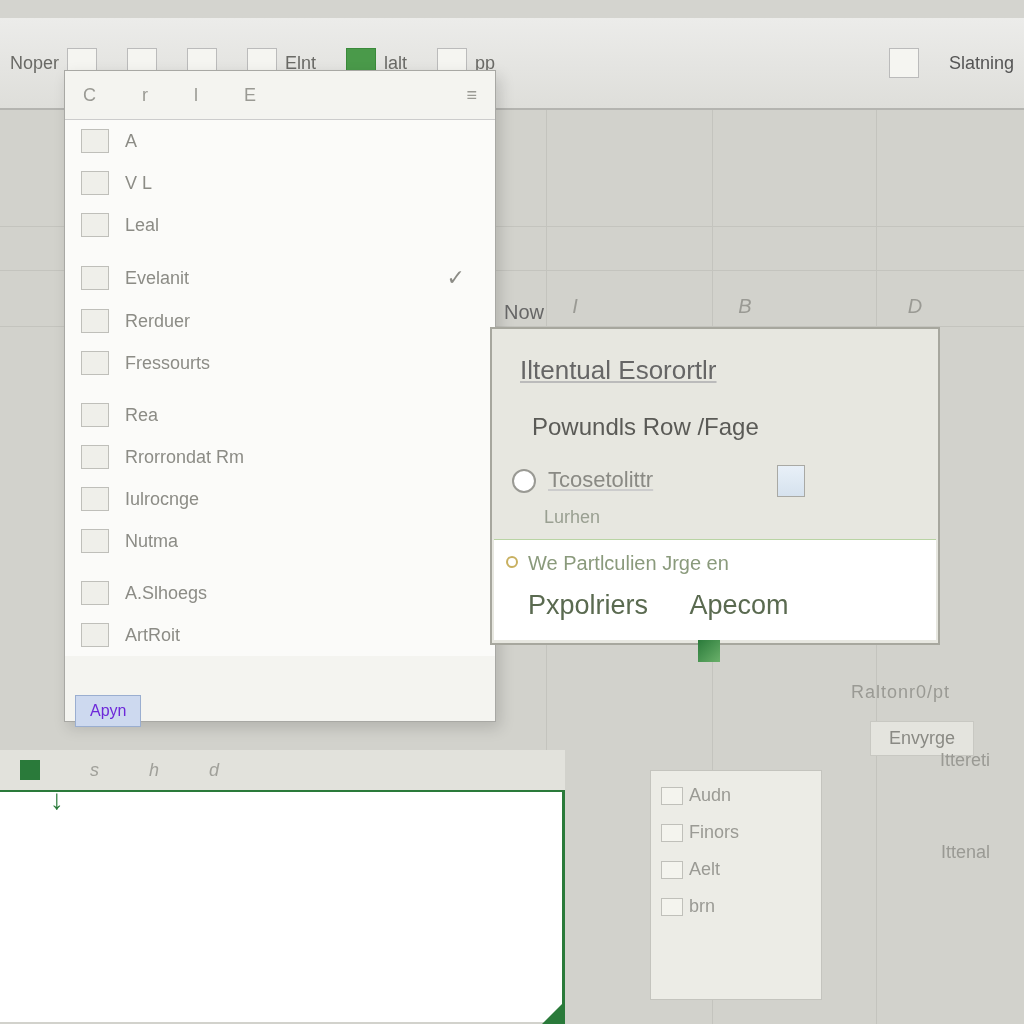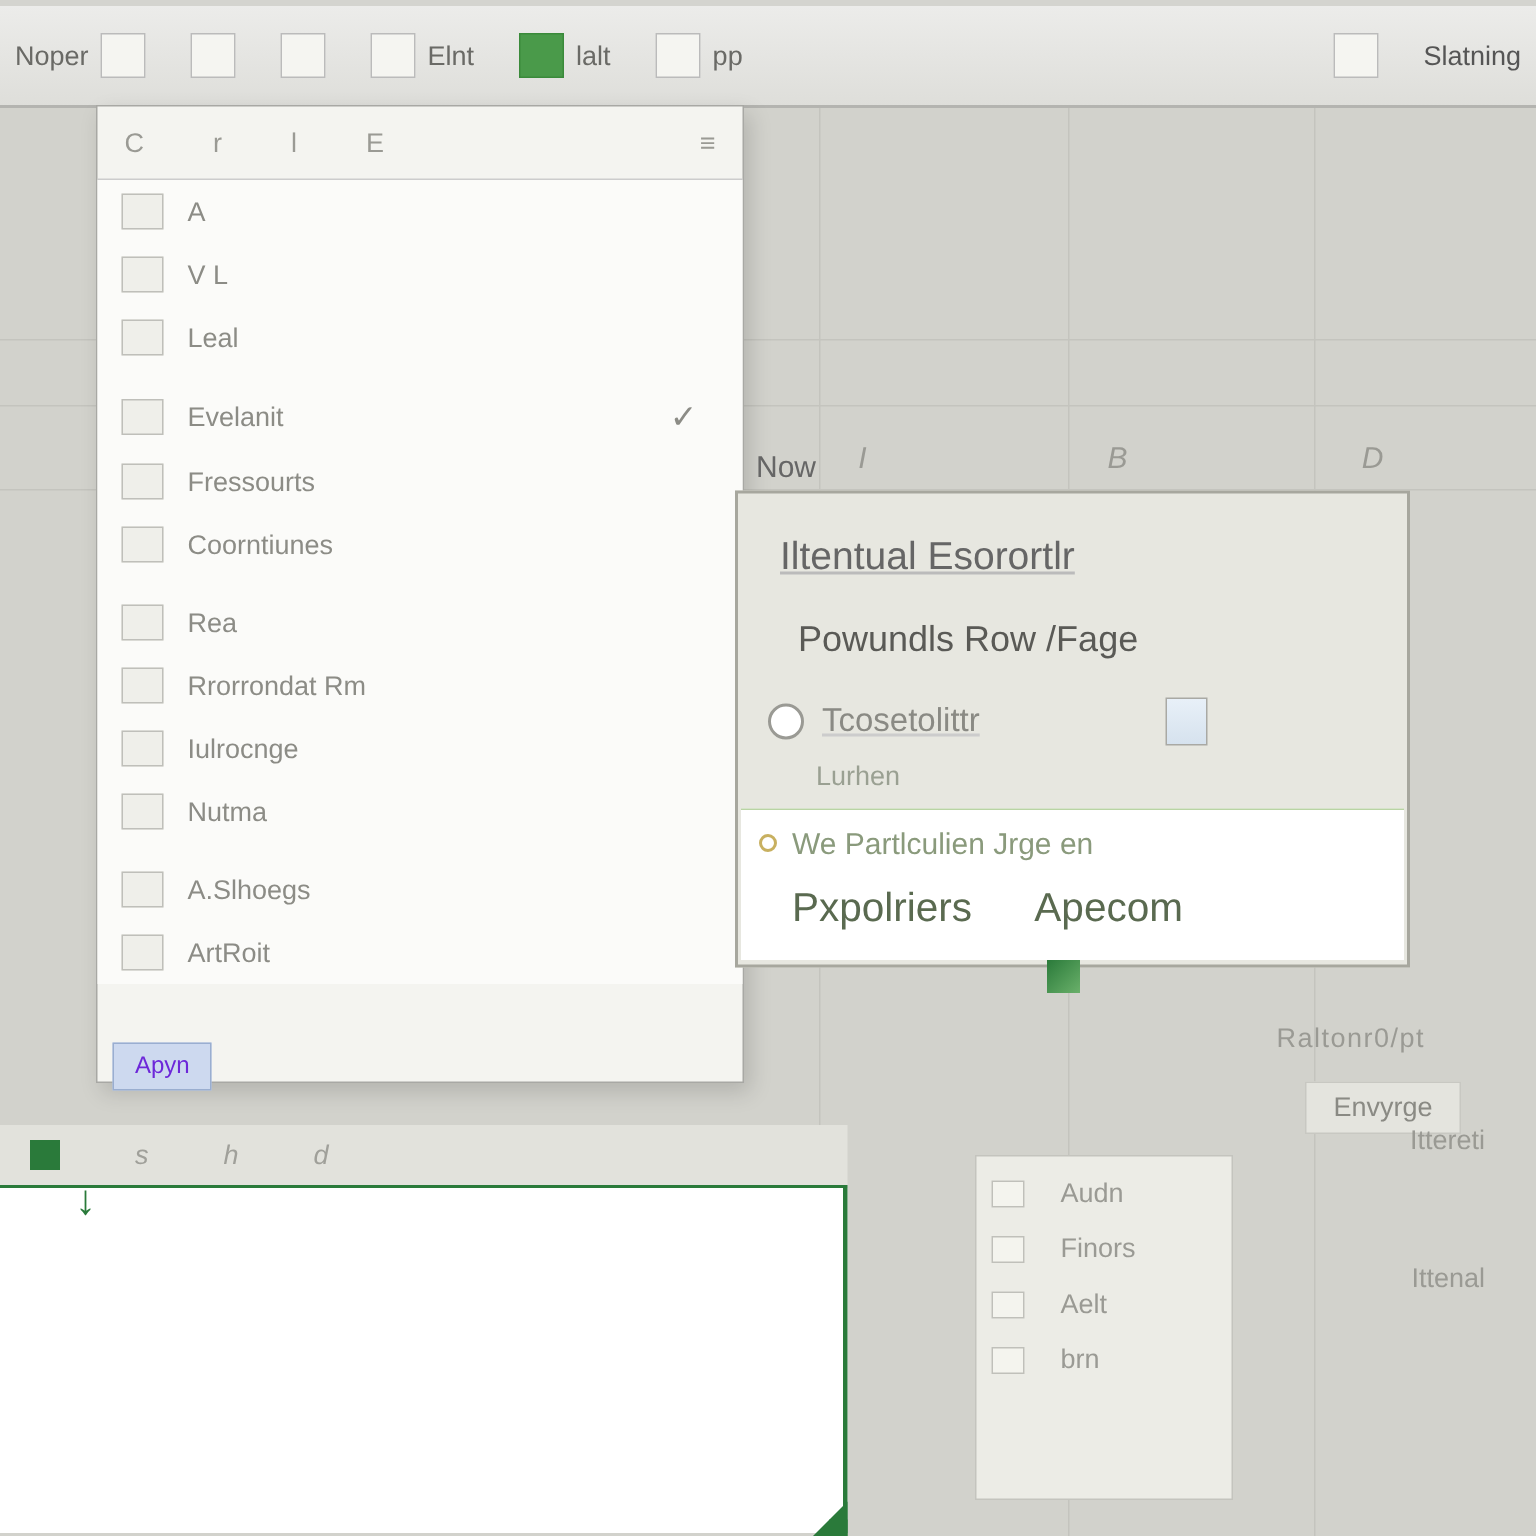--- a/index.html
+++ b/index.html
@@ -1,20 +1,20 @@
 <!DOCTYPE html>
 <html><head>
 <meta charset="utf-8">
 <style>
 html,body{margin:0;padding:0;width:1024px;height:1024px;overflow:hidden;
   font-family:'Segoe UI',Tahoma,sans-serif;background:#d4d4cf;font-size:14px;
   color:#555;user-select:none}
-.ribbon{position:absolute;top:4px;left:0;right:0;height:66px;
+.ribbon{position:absolute;top:18px;left:0;right:0;height:66px;
   background:linear-gradient(#ececea,#dededa);border-bottom:2px solid #b4b4b0;
-  display:flex;align-items:center;gap:30px;padding:0 10px}
+  display:flex;align-items:center;gap:30px;padding:12px 10px}
 .ribbon .rgrp{display:flex;align-items:center;gap:8px;color:#777}
 .rgrp .ic{width:28px;height:28px;border:1px solid #bbb;background:#f5f5f1}
 .rgrp .lbl{font-size:18px;color:#6a6a66}
 .rgrp.settings .lbl{color:#555;font-weight:500}
 
 .gridBack{position:absolute;top:66px;left:0;right:0;bottom:0;background:#d2d2cc}
 .colhdrs{position:absolute;top:295px;left:490px;width:560px;height:30px;display:flex}
 .colhdrs div{width:170px;text-align:center;color:#9a9a94;font-style:italic;font-size:20px}
 .gridline-h{position:absolute;left:0;right:0;height:1px;background:#c4c4be}
 
@@ -53,21 +53,21 @@
   background:linear-gradient(135deg,#2a7a3a,#6ab06a);}
 .tt-line4{position:absolute;top:178px;left:52px;color:#9aa092;font-size:18px}
 
 .side{position:absolute;top:682px;right:44px;width:360px;height:330px;
   color:#9a9a94;font-size:18px}
 .side .hdr{text-align:right;padding-right:30px;margin-bottom:18px;letter-spacing:1px}
 .side .tabs{display:flex;gap:20px;justify-content:flex-end;padding-right:6px}
 .side .tab{padding:6px 18px;border:1px solid #c8c8c2;background:#e4e4de;color:#8a8a84}
 .side .box{margin-top:14px;width:150px;height:200px;border:1px solid #c4c4be;
   background:#ecece6;margin-left:30px;padding:14px 10px;display:flex;flex-direction:column;gap:16px}
-.side .box .row{display:flex;align-items:center;gap:24px;color:#9a9a94}
+.side .box .row{display:flex;align-items:center;gap:6px;color:#9a9a94}
 .side .box .ric{width:20px;height:16px;border:1px solid #c0c0ba;background:#f4f4ee}
 .side .rlbl{position:absolute;top:68px;right:-10px;color:#9a9a94}
 .side .rlbl2{position:absolute;top:160px;right:-10px;color:#9a9a94}
 
 .sheetarea{position:absolute;top:750px;left:0;width:565px;height:274px}
 .sheet-hdr{height:40px;display:flex;align-items:center;border-bottom:2px solid #2a7a3a;
   gap:50px;padding-left:20px;color:#a0a09a;font-style:italic;font-size:18px;background:#e2e2dc}
 .sheet-hdr .sic{width:20px;height:20px;background:#2a7a3a}
 .sheet-body{background:#fff;height:230px;border-right:3px solid #2a7a3a;position:relative}
 .sheet-body .arrow{position:absolute;top:-8px;left:50px;color:#2a7a3a;font-size:28px}
@@ -149,25 +149,25 @@
           <span class="mi"></span>
           <span>Leal</span>
         </div>
       <div class="dd-sep"></div>
       <div class="dd-item checked">
           <span class="mi"></span>
           <span>Evelanit</span>
         </div>
       <div class="dd-item">
           <span class="mi"></span>
+          <span>Rerduer</span>
+        </div>
+      <div class="dd-item">
+          <span class="mi"></span>
           <span>Fressourts</span>
-        </div>
-      <div class="dd-item">
-          <span class="mi"></span>
-          <span>Coorntiunes</span>
         </div>
       <div class="dd-sep"></div>
       <div class="dd-item">
           <span class="mi"></span>
           <span>Rea</span>
         </div>
       <div class="dd-item">
           <span class="mi"></span>
           <span>Rrorrondat Rm</span>
         </div>

